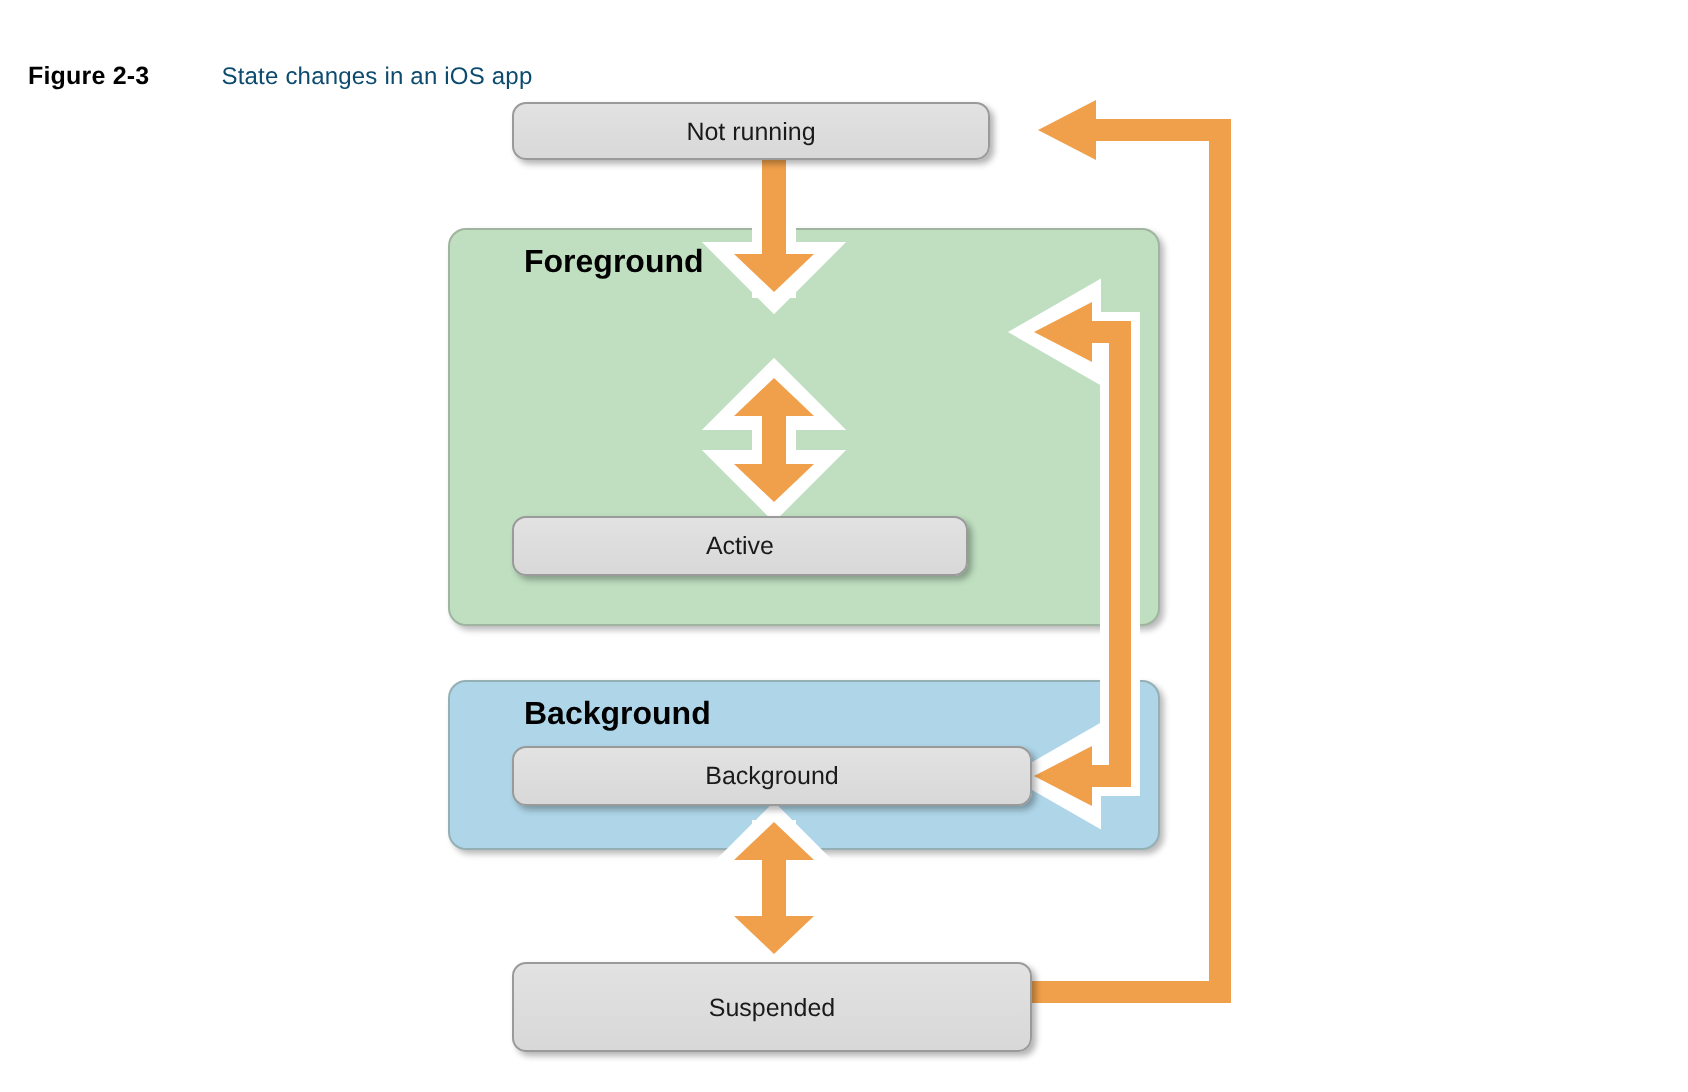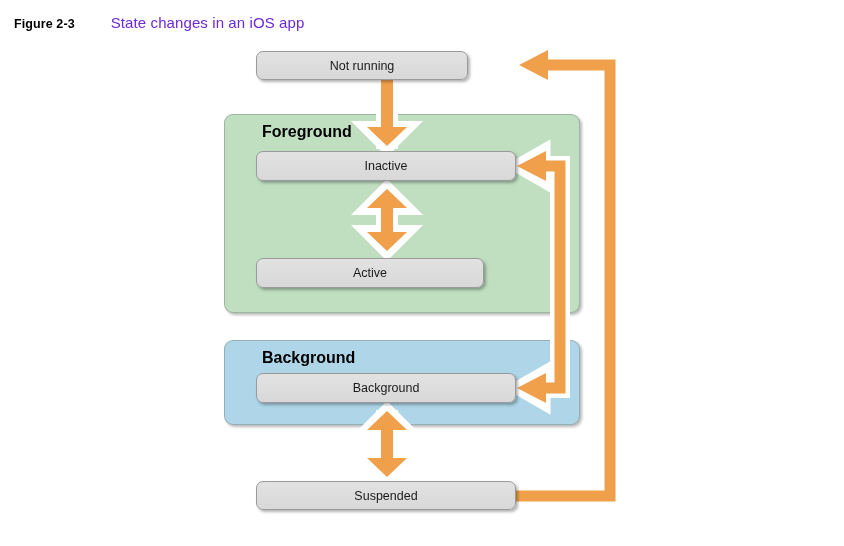--- a/index.html
+++ b/index.html
@@ -12,34 +12,34 @@
     height: 546px;
     position: relative;
     font-family: "Liberation Sans", sans-serif;
     overflow: hidden;
   }
 
   
   #caption {
     position: absolute;
     left: 14px;
-    top: 14px;
+    top: 31px;
     display: flex;
     align-items: baseline;
     white-space: nowrap;
   }
   #caption .fig-num {
     font-weight: bold;
     font-size: 12.5px;
     color: #000000;
     letter-spacing: 0.1px;
   }
   #caption .fig-title {
-    font-size: 15px;
-    color: #6d28d9;
+    font-size: 12px;
+    color: #0c4a6e;
     margin-left: 36px;
     letter-spacing: 0.1px;
     text-align: right;
   }
 
   
   #diagram {
     position: absolute;
     left: 0;
     top: 0;
@@ -135,23 +135,22 @@
 
     <g>
       <path d="M 387 410 L 387 472" fill="none" stroke="#ffffff" stroke-width="22" stroke-linecap="butt"></path>
       <polygon points="363,432 411,432 387,408" fill="none" stroke="#ffffff" stroke-width="10" stroke-linejoin="miter"></polygon>
       <rect x="381" y="426" width="12" height="36" fill="#f0a04a"></rect>
       <polygon points="367,430 407,430 387,411" fill="#f0a04a"></polygon>
       <polygon points="367,458 407,458 387,477" fill="#f0a04a"></polygon>
     </g>
   </svg>
 
-  <div class="state-box" style="left:256px; top:51px; width:212px; height:29px;">Not running</div>
+  <div class="state-box" style="left:256px; top:51px; width:239px; height:29px;">Not running</div>
 
-  <div class="state-box" style="left:256px; top:151px; width:260px; height:30px;">Inactive</div>
 
   <div class="state-box" style="left:256px; top:258px; width:228px; height:30px;">Active</div>
 
   <div class="state-box" style="left:256px; top:373px; width:260px; height:30px;">Background</div>
 
-  <div class="state-box" style="left:256px; top:481px; width:260px; height:29px;">Suspended</div>
+  <div class="state-box" style="left:256px; top:481px; width:260px; height:45px;">Suspended</div>
 
 </div>
 
 </body></html>

